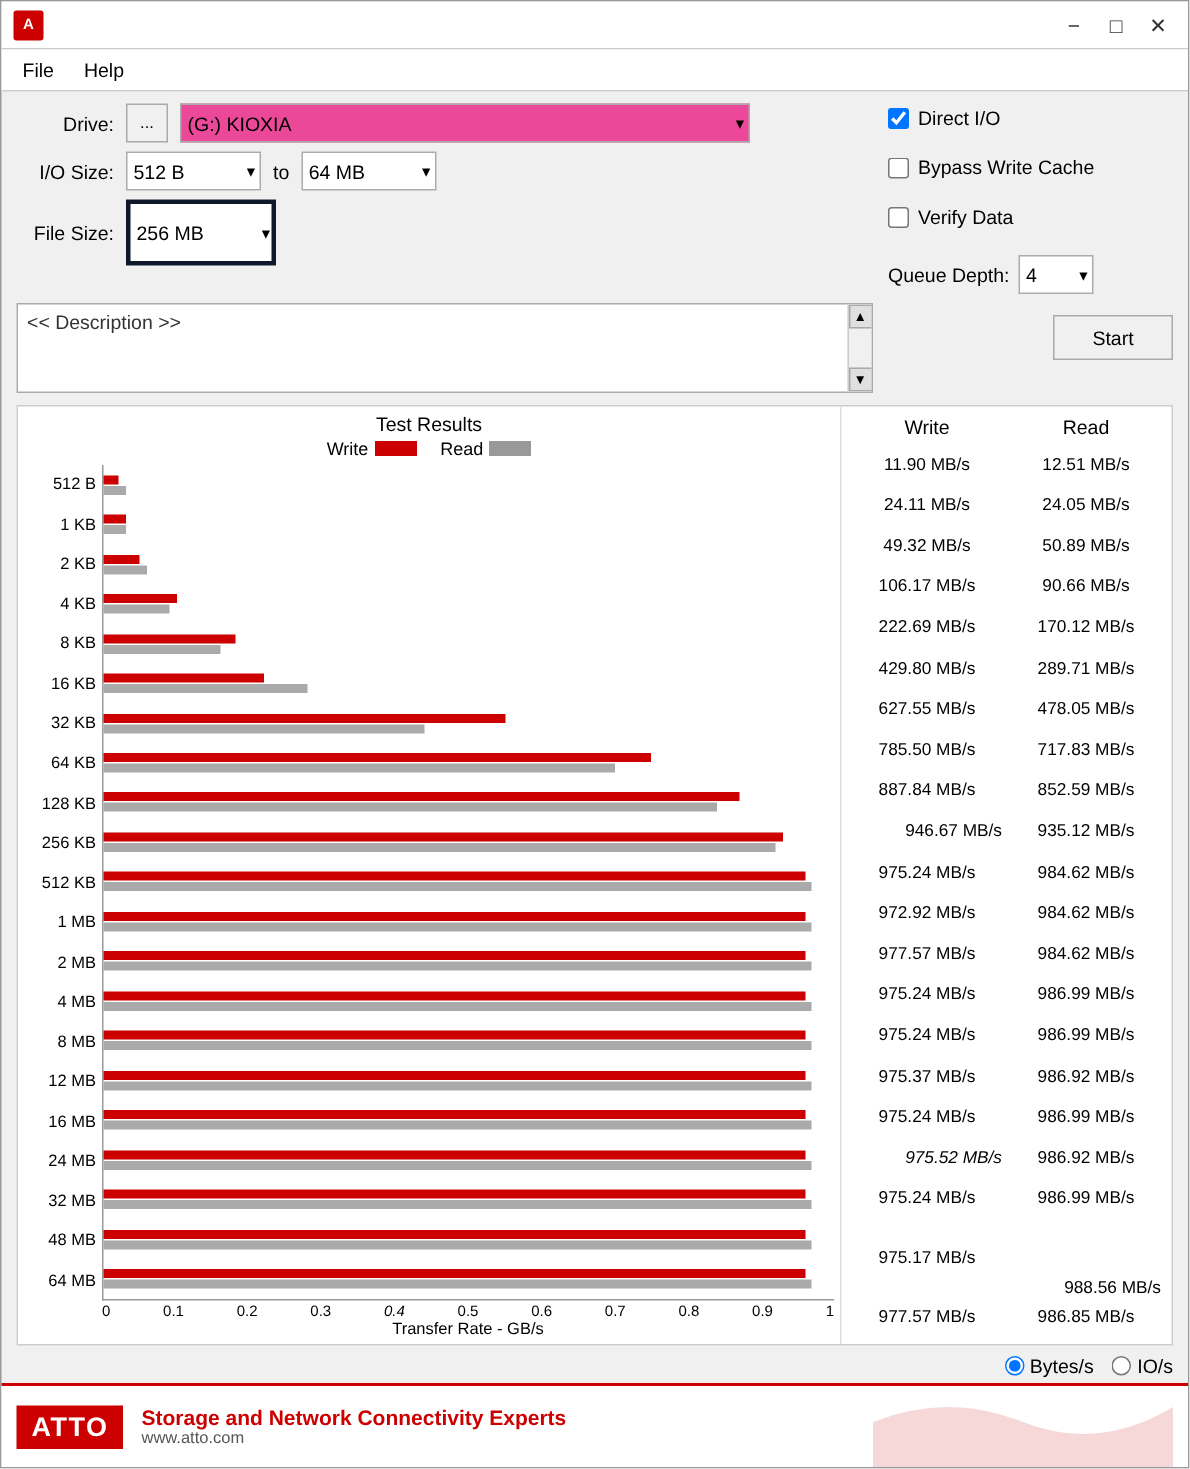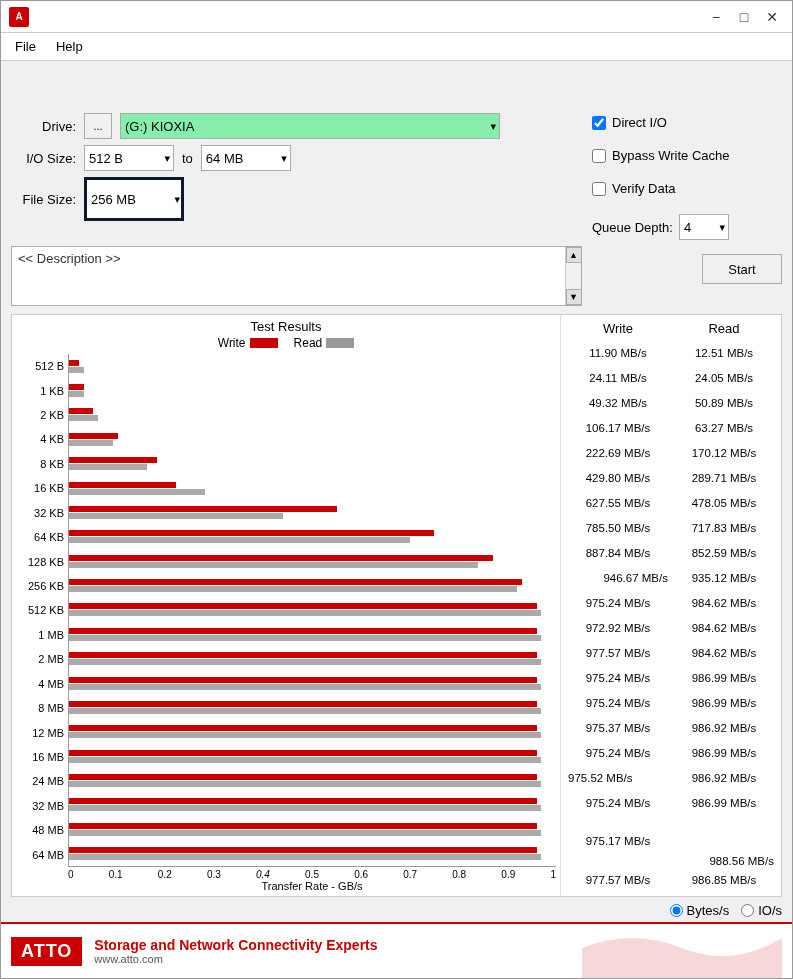--- a/index.html
+++ b/index.html
@@ -15,21 +15,21 @@
     .title-btn { width: 24px; height: 24px; display: flex; align-items: center; justify-content: center; cursor: pointer; font-size: 14px; color: #333; border: none; background: none; }
     
     .menu-bar { background: white; height: 28px; display: flex; align-items: center; padding: 0 6px; border-bottom: 1px solid #ccc; gap: 4px; }
     .menu-item { padding: 3px 8px; cursor: pointer; font-size: 13px; }
     
     .form-row { display: flex; align-items: center; gap: 8px; }
     .form-label { width: 65px; text-align: right; font-size: 13px; }
     
     select, .select-box { height: 26px; border: 1px solid #aaa; background: white; font-size: 13px; padding: 2px 4px; cursor: pointer; appearance: none; -webkit-appearance: none; position: relative; }
     .browse-btn { width: 28px; height: 26px; border: 1px solid #aaa; background: #f0f0f0; cursor: pointer; display: flex; align-items: center; justify-content: center; font-size: 11px; }
-    .drive-select { width: 380px; height: 26px; border: 1px solid #aaa; background: #86efac; font-size: 13px; padding: 2px 4px; appearance: none; -webkit-appearance: none; }
+    .drive-select { width: 380px; height: 26px; border: 1px solid #aaa; background: #ec4899; font-size: 13px; padding: 2px 4px; appearance: none; -webkit-appearance: none; }
     .drive-wrapper { position: relative; display: inline-flex; align-items: center; }
     .drive-wrapper::after { content: '▾'; position: absolute; right: 4px; pointer-events: none; font-size: 11px; }
     .iosize-select { width: 90px; height: 26px; border: 1px solid #aaa; background: white; font-size: 13px; padding: 2px 4px; appearance: none; -webkit-appearance: none; }
     .iosize-wrapper { position: relative; display: inline-flex; align-items: center; }
     .iosize-wrapper::after { content: '▾'; position: absolute; right: 4px; pointer-events: none; font-size: 11px; }
     
     .filesize-select { width: 100px; height: 44px; border: 3px solid #0f172a; background: white; font-size: 13px; padding: 2px 4px; appearance: none; -webkit-appearance: none; }
     .filesize-wrapper { position: relative; display: inline-flex; align-items: center; }
     .filesize-wrapper::after { content: '▾'; position: absolute; right: 4px; pointer-events: none; font-size: 11px; }
     
@@ -75,21 +75,21 @@
       <button class="title-btn">□</button>
       <button class="title-btn close">✕</button>
     </div>
   </div>
 
   <div class="menu-bar">
     <div class="menu-item">File</div>
     <div class="menu-item">Help</div>
   </div>
 
-  <div style="padding: 8px 10px 4px 10px; margin-top: 44px;">
+  <div style="padding: 8px 10px 4px 10px;">
     <div style="display: flex; gap: 10px;">
 
       <div style="flex: 1; display: flex; flex-direction: column; gap: 6px;">
 
         <div class="form-row">
           <span class="form-label">Drive:</span>
           <button class="browse-btn">...</button>
           <div class="drive-wrapper">
             <select class="drive-select"><option>(G:) KIOXIA</option></select>
           </div>
@@ -310,21 +310,21 @@
           <div style="display: flex; justify-content: space-around; align-items: center; flex: 1 1 0%;">
             <div style="width: 100px; text-align: center; font-size: 11.5px;">24.11 MB/s</div>
             <div style="width: 100px; text-align: center; font-size: 11.5px;">24.05 MB/s</div>
           </div>
           <div style="display: flex; justify-content: space-around; align-items: center; flex: 1 1 0%;">
             <div style="width: 100px; text-align: center; font-size: 11.5px;">49.32 MB/s</div>
             <div style="width: 100px; text-align: center; font-size: 11.5px;">50.89 MB/s</div>
           </div>
           <div style="display: flex; justify-content: space-around; align-items: center; flex: 1 1 0%;">
             <div style="width: 100px; text-align: center; font-size: 11.5px;">106.17 MB/s</div>
-            <div style="width: 100px; text-align: center; font-size: 11.5px;">63.27 MB/s</div>
+            <div style="width: 100px; text-align: center; font-size: 11.5px;">90.66 MB/s</div>
           </div>
           <div style="display: flex; justify-content: space-around; align-items: center; flex: 1 1 0%;">
             <div style="width: 100px; text-align: center; font-size: 11.5px;">222.69 MB/s</div>
             <div style="width: 100px; text-align: center; font-size: 11.5px;">170.12 MB/s</div>
           </div>
           <div style="display: flex; justify-content: space-around; align-items: center; flex: 1 1 0%;">
             <div style="width: 100px; text-align: center; font-size: 11.5px;">429.80 MB/s</div>
             <div style="width: 100px; text-align: center; font-size: 11.5px;">289.71 MB/s</div>
           </div>
           <div style="display: flex; justify-content: space-around; align-items: center; flex: 1 1 0%;">
@@ -365,21 +365,21 @@
           </div>
           <div style="display: flex; justify-content: space-around; align-items: center; flex: 1 1 0%;">
             <div style="width: 100px; text-align: center; font-size: 11.5px;">975.37 MB/s</div>
             <div style="width: 100px; text-align: center; font-size: 11.5px;">986.92 MB/s</div>
           </div>
           <div style="display: flex; justify-content: space-around; align-items: center; flex: 1 1 0%;">
             <div style="width: 100px; text-align: center; font-size: 11.5px;">975.24 MB/s</div>
             <div style="width: 100px; text-align: center; font-size: 11.5px;">986.99 MB/s</div>
           </div>
           <div style="display: flex; justify-content: space-around; align-items: center; flex: 1 1 0%;">
-            <div style="width: 100px; text-align: left; font-size: 11.5px;">975.52 MB/s</div>
+            <div style="width: 100px; text-align: right; font-size: 11.5px; font-style: italic;">975.52 MB/s</div>
             <div style="width: 100px; text-align: center; font-size: 11.5px;">986.92 MB/s</div>
           </div>
           <div style="display: flex; justify-content: space-around; align-items: center; flex: 1 1 0%;">
             <div style="width: 100px; text-align: center; font-size: 11.5px;">975.24 MB/s</div>
             <div style="width: 100px; text-align: center; font-size: 11.5px;">986.99 MB/s</div>
           </div>
           <div style="display: flex; justify-content: space-around; align-items: center; flex: 1 1 0%;">
             <div style="width: 100px; text-align: center; font-size: 11.5px;">975.17 MB/s</div>
             <div style="width: 100px; text-align: right; font-size: 11.5px; margin-top: 40px;">988.56 MB/s</div>
           </div>

